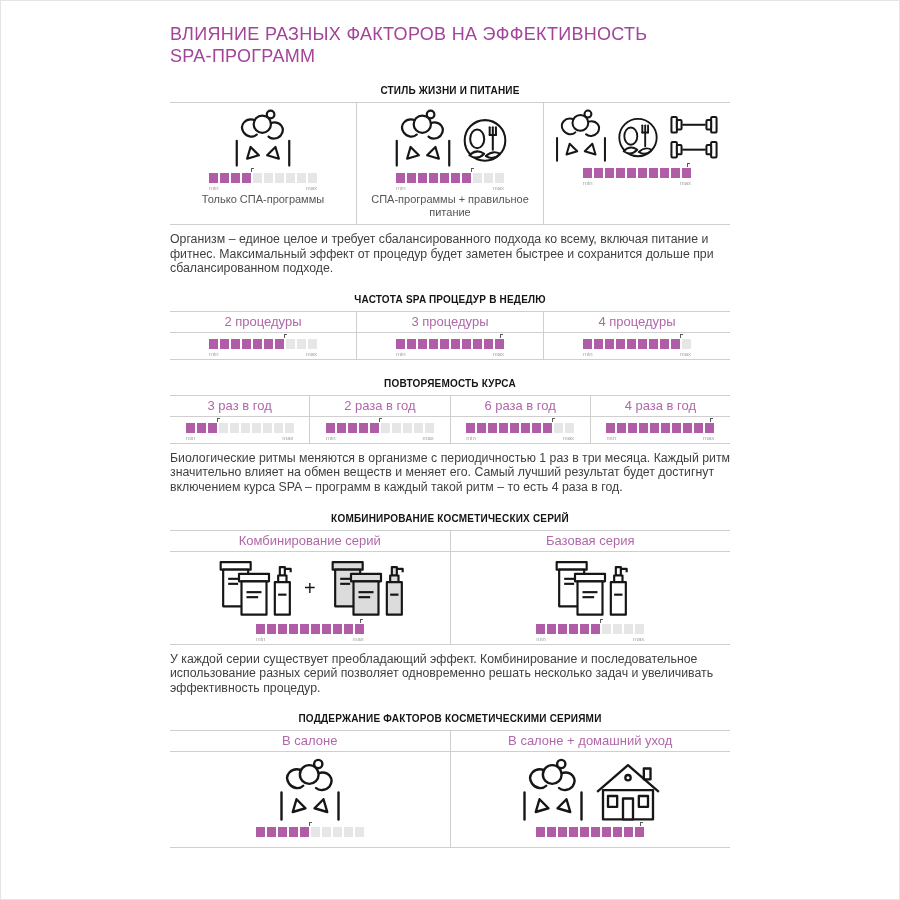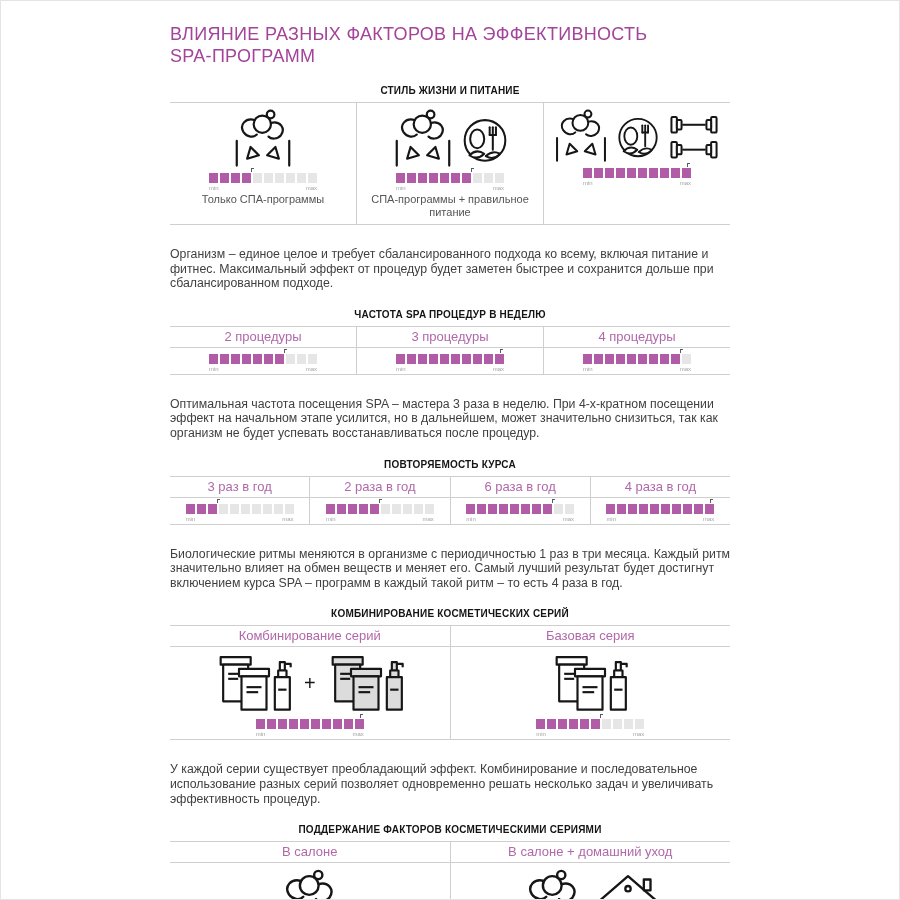--- a/index.html
+++ b/index.html
@@ -47,21 +47,21 @@
   .seg.filled{background:var(--bar-fill);}
   .tick{position:absolute;top:-5px;width:3px;height:4px;border-left:1px solid #5a5a5a;border-top:1px solid #5a5a5a;}
   .minmax{position:absolute;bottom:-8px;font-size:6px;line-height:6px;color:#a3a3a3;}
   .mn{left:0;}.mx{right:0;}
   .caption{
     font-size:11px;line-height:12.5px;color:#555;
     text-align:center;padding:0 10px 6px;
   }
   .body-text{
     font-size:12.3px;line-height:14.6px;color:var(--body-text);
-    margin-top:22px;text-align:left;
+    margin-top:7px;text-align:left;
   }
   
   .ic{display:block;}
   .ic-massage{width:64px;height:58px;}
   .ic-massage.lg{width:70px;height:63px;}
   .ic-nutrition{width:50px;height:50px;}
   .ic-dumbbells{width:56px;height:48px;}
   .ic-cosmetics{width:88px;height:60px;}
   .ic-cosmetics.gray g{fill:#dcdcdc;}
   .ic-house{width:70px;height:60px;}
@@ -267,21 +267,20 @@
             <span class="seg filled"></span>
             <span class="seg filled"></span>
             <span class="seg filled"></span>
             <span class="seg"></span>
             <span class="tick" style="left: 97px;"></span>
             <span class="minmax mn">min</span>
             <span class="minmax mx">max</span>
           </div>
       </div>
     </div>
-    <p class="body-text">Оптимальная частота посещения SPA – мастера 3 раза в неделю. При 4-х-кратном посещении эффект на начальном этапе усилится, но в дальнейшем, может значительно снизиться, так как организм не будет успевать восстанавливаться после процедур.</p>
   </section>
 
   <section class="section">
     <h2 class="sec-title">ПОВТОРЯЕМОСТЬ КУРСА</h2>
     <div class="grid">
       <div class="col">
         <div class="col-head">3 раз в год</div>
         <div class="bar">
             <span class="seg filled"></span>
             <span class="seg filled"></span>

